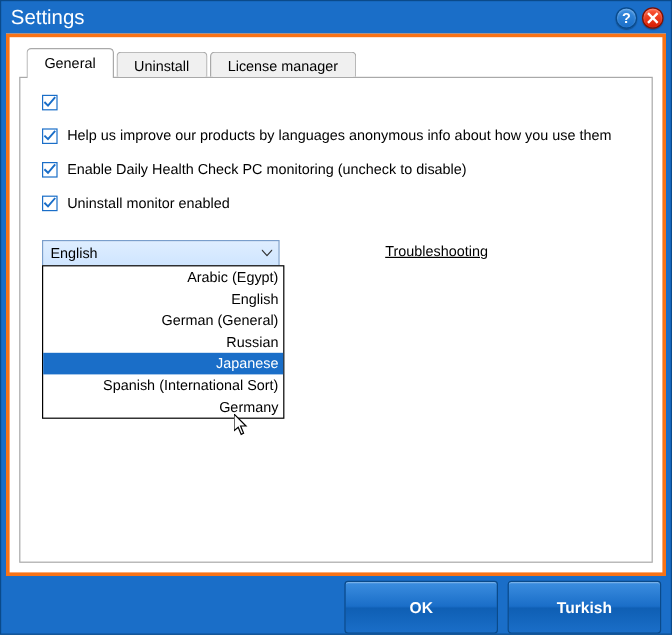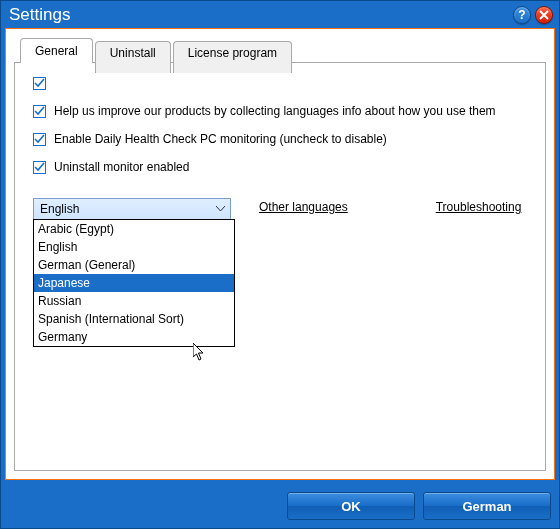--- a/index.html
+++ b/index.html
@@ -38,45 +38,46 @@
     font-size: 12px; font-weight: bold;
     box-shadow: inset 0 1px 2px rgba(255,255,255,0.4), 0 1px 1px rgba(0,0,0,0.3);
   }
   .help-icon { background: linear-gradient(#3a8ee0,#1a6ec8); border:1px solid #0a4a8a; color:#fff; }
   .close-icon { background: linear-gradient(#ff5a3a,#d61a00); border:1px solid #801000; color:#fff; }
   .close-icon svg { display:block; }
   .content-frame {
     flex: 1;
     margin: 0 4px 4px 4px;
     background: #fff;
-    border: 1px solid #f97316;
+    border: 3px solid #f97316;
     display: flex;
     flex-direction: column;
     position: relative;
+    text-align: right;
   }
   .tabbar {
     display: flex;
     gap: 0;
     margin-top: 8px;
     margin-left: 14px;
     height: 25px;
     position: relative;
     top: 1px;
     z-index: 2;
   }
   .tab {
     border: 1px solid #a9a9a9;
     border-bottom: none;
     border-radius: 4px 4px 0 0;
     padding: 4px 14px 0 14px;
     font-size: 12px;
     color: #000;
     background: #f0f0f0;
     margin-right: 2px;
-    height: 32px;
+    height: 21px;
     position: relative;
     top: 3px;
   }
   .tab.active {
     background: #fff;
     height: 25px;
     top: 0;
     z-index: 5;
     padding-top: 5px;
   }
@@ -172,21 +173,21 @@
   .button-bar {
     height: 44px;
     display: flex;
     justify-content: flex-end;
     align-items: center;
     padding: 0 8px;
     gap: 8px;
   }
   .btn {
     width: 128px;
-    height: 28px;
+    height: 44px;
     background: linear-gradient(#3c8ee0, #1a6ec8 48%, #0f5fb4 52%, #1a6ec8);
     border: 1px solid #0a4a8a;
     border-radius: 3px;
     color: #fff;
     font-size: 13px;
     font-weight: 600;
     display: flex;
     align-items: center;
     justify-content: center;
     box-shadow: inset 0 1px 0 rgba(255,255,255,0.3);
@@ -206,39 +207,39 @@
           </svg>
       </div>
     </div>
   </div>
 
   <div class="content-frame">
 
     <div class="tabbar">
       <div class="tab active">General</div>
       <div class="tab">Uninstall</div>
-      <div class="tab">License program</div>
+      <div class="tab">License manager</div>
     </div>
 
     <div class="tabpage">
 
       <div class="check-row">
         <span class="checkbox">
             <svg width="11" height="11" viewBox="0 0 11 11">
               <path d="M1 5 L4 8 L10 1" stroke="#1a6ec8" stroke-width="1.6" fill="none"></path>
             </svg>
           </span>
       </div>
       <div class="check-row">
         <span class="checkbox">
             <svg width="11" height="11" viewBox="0 0 11 11">
               <path d="M1 5 L4 8 L10 1" stroke="#1a6ec8" stroke-width="1.6" fill="none"></path>
             </svg>
           </span>
-        <span>Help us improve our products by collecting languages info about how you use them</span>
+        <span>Help us improve our products by languages anonymous info about how you use them</span>
       </div>
       <div class="check-row">
         <span class="checkbox">
             <svg width="11" height="11" viewBox="0 0 11 11">
               <path d="M1 5 L4 8 L10 1" stroke="#1a6ec8" stroke-width="1.6" fill="none"></path>
             </svg>
           </span>
         <span>Enable Daily Health Check PC monitoring (uncheck to disable)</span>
       </div>
       <div class="check-row">
@@ -258,38 +259,37 @@
             <span class="combo-arrow">
               <svg width="9" height="6" viewBox="0 0 9 6">
                   <path d="M0 0 L4.5 5 L9 0" stroke="#333" stroke-width="1" fill="none"></path>
                 </svg>
             </span>
           </div>
           <div class="dropdown">
             <div class="opt">Arabic (Egypt)</div>
             <div class="opt">English</div>
             <div class="opt">German (General)</div>
+            <div class="opt">Russian</div>
             <div class="opt sel">Japanese</div>
-            <div class="opt">Russian</div>
             <div class="opt">Spanish (International Sort)</div>
             <div class="opt">Germany</div>
           </div>
         </div>
-        <span class="link">Other languages</span>
         <span class="link link2">Troubleshooting</span>
       </div>
 
       <div class="cursor">
         <svg width="14" height="20" viewBox="0 0 14 20">
           <path d="M0 0 L0 14 L3.5 11 L6 17 L8 16 L5.5 10 L10 10 Z" fill="#fff" stroke="#000" stroke-width="1"></path>
         </svg>
       </div>
 
     </div>
 
   </div>
 
   <div class="button-bar">
     <div class="btn">OK</div>
-    <div class="btn">German</div>
+    <div class="btn">Turkish</div>
   </div>
 
 </div>
 
 </body></html>

